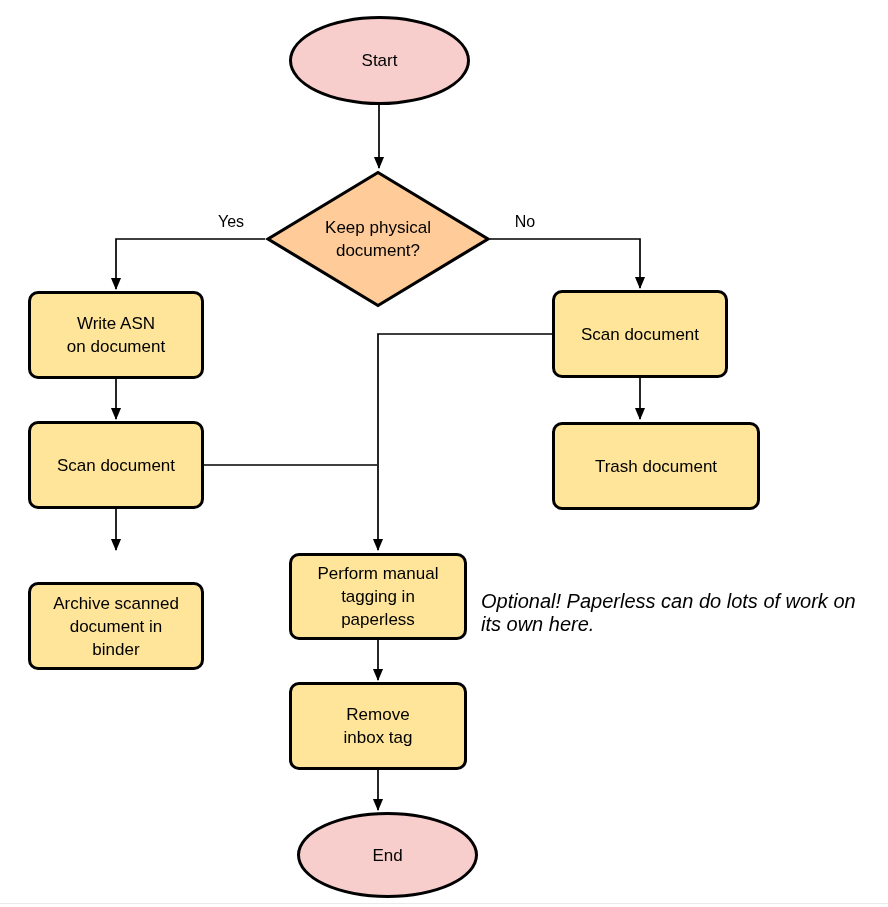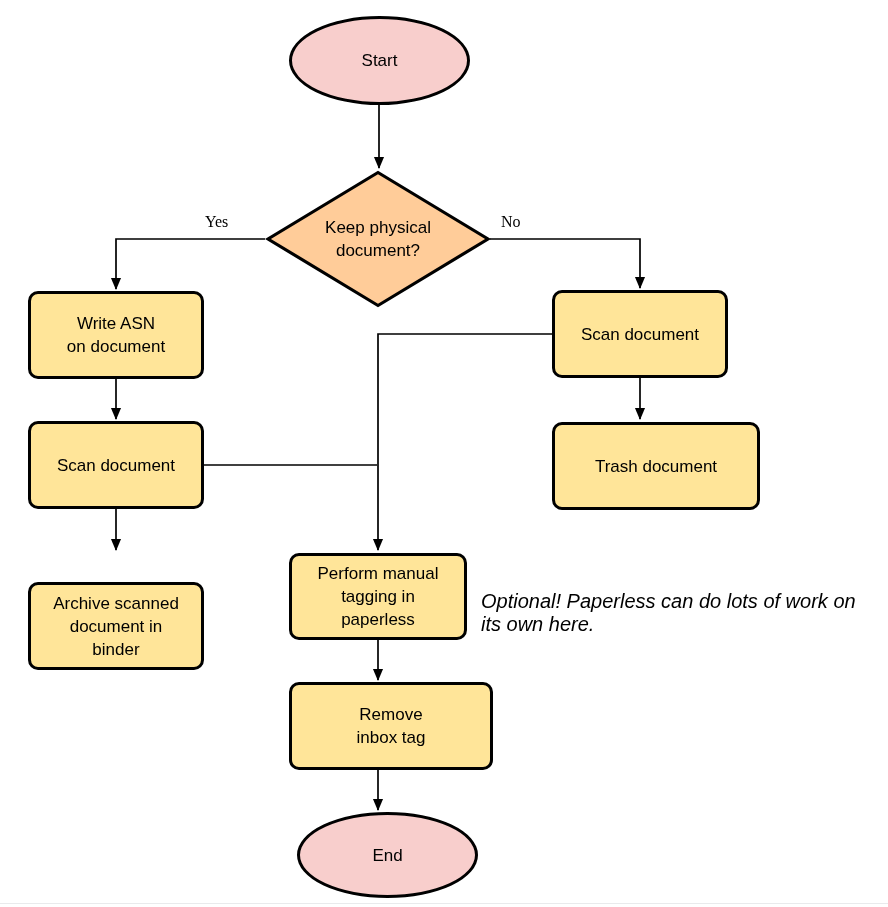--- a/index.html
+++ b/index.html
@@ -73,30 +73,30 @@
 
   
   .n-start   { left:289px; top:16px;  width:181px; height:89px; }
   .n-decision{ left:265px; top:170px; width:226px; height:138px; }
   .n-write   { left:28px;  top:291px; width:176px; height:88px; }
   .n-scanL   { left:28px;  top:421px; width:176px; height:88px; }
   .n-archive { left:28px;  top:552px; width:176px; height:88px;margin-top:30px; }
   .n-scanR   { left:552px; top:290px; width:176px; height:88px; }
   .n-trash   { left:552px; top:422px; width:208px; height:88px; }
   .n-tagging { left:289px; top:553px; width:178px; height:87px;justify-content:center; }
-  .n-remove  { left:289px; top:682px; width:204px; height:88px; }
+  .n-remove  { left:289px; top:682px; width:178px; height:88px; }
   .n-end     { left:297px; top:812px; width:181px; height:86px; }
 
   .edge-label{
     position:absolute;
     font-size:16px;
     line-height:20px;
+    text-align:center;
     background:var(--background);
     padding:0 3px;
-    font-family:Liberation Serif, serif;
   }
   .lbl-yes{ left:202px; top:212px; width:52px; }
   .lbl-no { left:498px; top:212px; width:48px; }
 
   .annotation{
     position:absolute;
     left:481px; top:590px;
     width:402px;
     font-size:20px;
     line-height:23px;

